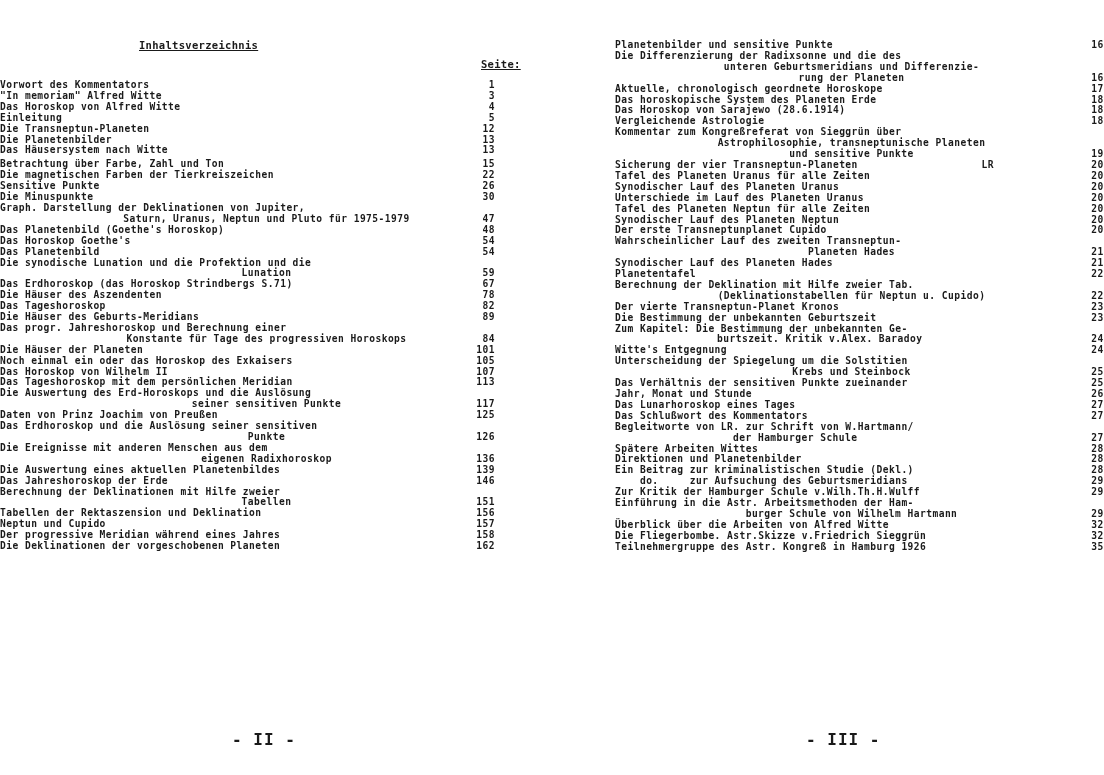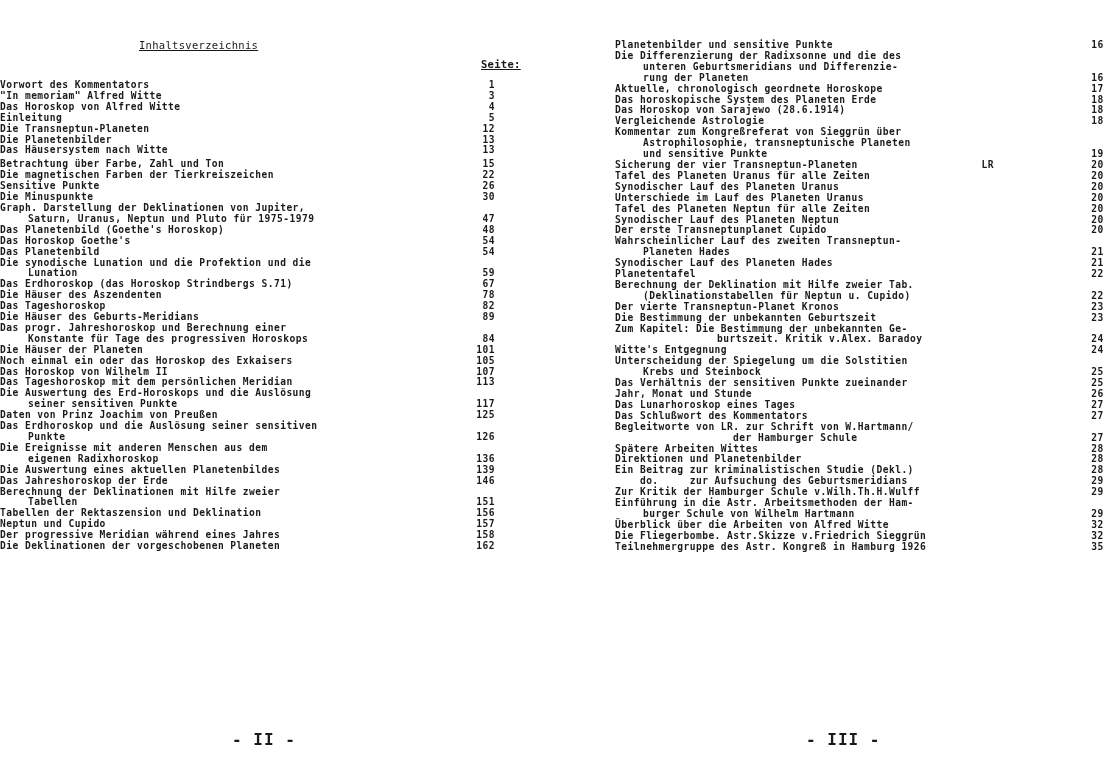--- a/index.html
+++ b/index.html
@@ -1,32 +1,32 @@
 <!DOCTYPE html>
 <html><head>
 <meta charset="utf-8">
 <style>
   html, body { margin:0; padding:0; background:#ffffff; }
   body { width:1104px; height:775px; position:relative; overflow:hidden;
          font-family:"DejaVu Sans Mono", "Liberation Mono", monospace; color:#1a1a1a; }
   .page { position:absolute; top:0; height:775px; }
   #left-page { left:0; width:550px; }
   #right-page { left:552px; width:552px; }
-  .title { position:absolute; left:139px; top:39px; font-size:10.5px; font-weight:normal;
+  .title { position:absolute; left:139px; top:39px; font-size:10.5px; font-weight:bold;
            text-decoration:underline; letter-spacing:0.3px; }
   .seite { position:absolute; left:481px; top:58px; font-size:10.5px; font-weight:bold;
            text-decoration:underline; letter-spacing:0.3px; }
   .toc { position:absolute; margin:0; padding:0; list-style:none; }
   #left-toc { left:0; top:80px; width:505px; }
   #right-toc { left:63px; top:40px; width:445px; }
   .entry { position:relative; font-size:9.6px; line-height:10.9px; font-weight:bold;
            letter-spacing:0.45px; }
   .entry.gap { margin-top:3px; }
   .entry .line { display:block; white-space:pre; }
-  .entry .cont { padding-left:28px; }
+  .entry .cont { padding-left:28px;text-align:center; }
   .entry .cont2 { padding-left:102px; }
   .entry .cont3 { padding-left:118px; }
   .entry .pg { position:absolute; right:0; bottom:0; font-weight:bold; }
   .entry .mark { position:absolute; right:66px; bottom:0; font-weight:bold; }
   #left-toc .entry .pg { right:10px; }
   #right-toc .entry .pg { right:-50px; }
   .folio { position:absolute; top:730px; font-size:16px; font-weight:bold; letter-spacing:1px; }
   #left-folio { left:232px; }
   #right-folio { left:254px; }
 </style>

